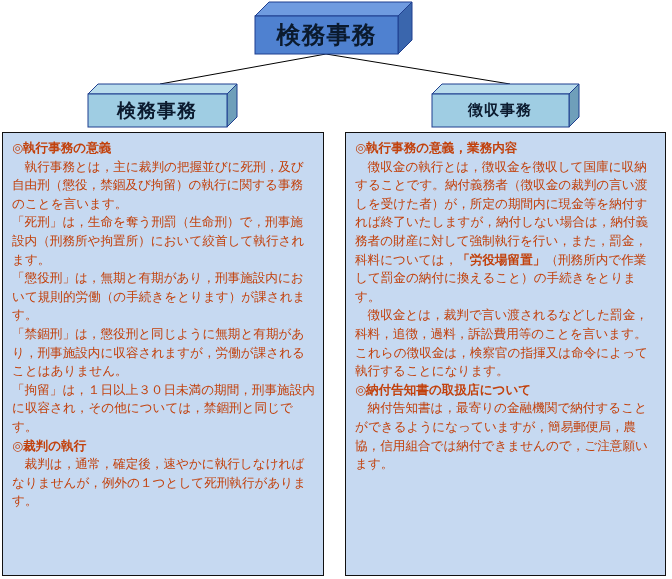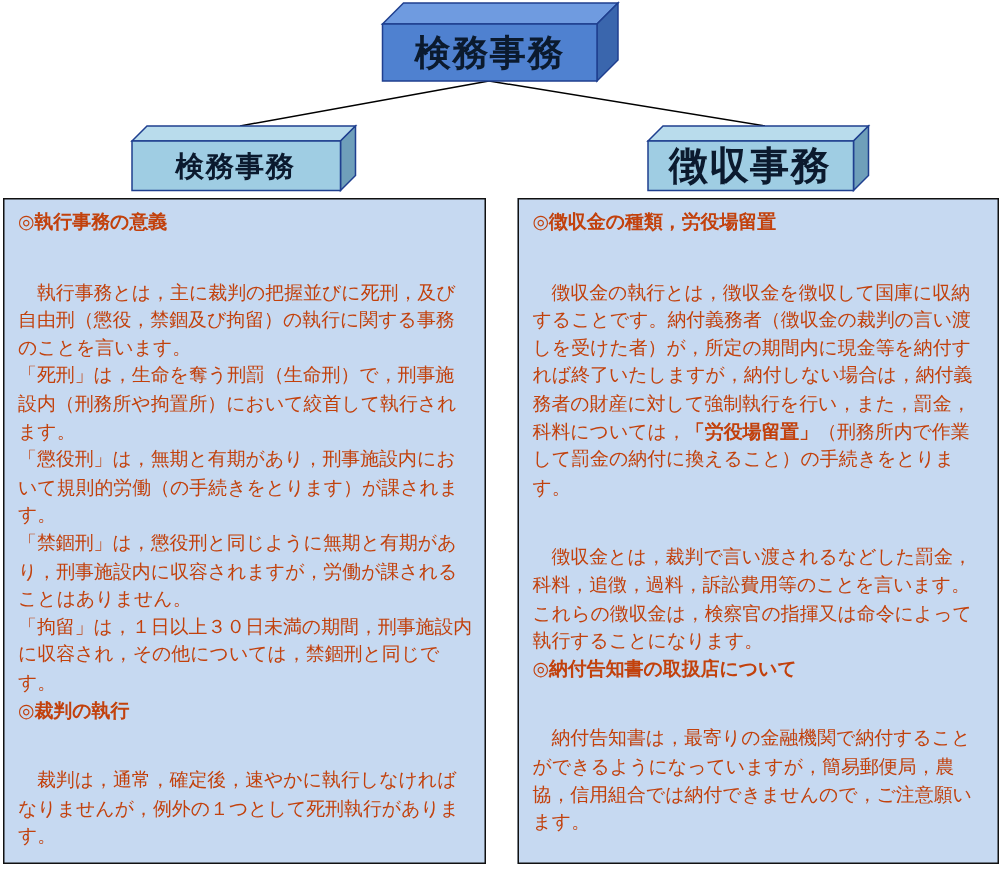--- a/index.html
+++ b/index.html
@@ -7,32 +7,32 @@
          font-family: "DejaVu Sans", "Liberation Sans", sans-serif; }
   .box3d { position:absolute;padding-left:44px; }
   .box3d svg { position:absolute; left:0; top:0; overflow:visible; }
   .box3d .label { position:absolute; display:flex; align-items:center; justify-content:center;
                   color:#0b1a2e; font-weight:bold; letter-spacing:1px; }
   #top-box { left:255px; top:2px; width:157px; height:52px; }
   #top-box .label { left:0; top:14px; width:143px; height:38px; font-size:24px; }
   #left-box { left:88px; top:84px; width:149px; height:43px; }
   #left-box .label { left:0; top:10px; width:138px; height:33px; font-size:19px; }
   #right-box { left:432px; top:84px; width:147px; height:43px; }
-  #right-box .label { left:0; top:10px; width:136px; height:33px; font-size:26px; }
+  #right-box .label { left:0; top:10px; width:136px; height:33px; font-size:15px; }
 
   .connectors { position:absolute; left:0; top:0; width:672px; height:579px; pointer-events:none; }
 
   .panel { position:absolute; top:132px; height:444px; background:#c6d9f1;
            border:1.5px solid #111; box-sizing:border-box; padding:6px 8px 0 9px;
            font-size:12.6px; line-height:18.6px; color:#c2410c; }
   #panel-left { left:2px; width:322px; }
   #panel-right { left:345px; width:321px; }
   .panel p { margin:0; }
   .panel .heading { font-weight:bold; }
-  .panel .indent { text-indent:1em;margin-top:28px; }
+  .panel .indent { text-indent:1em; }
   .panel b.em { font-weight:bold; }
 </style>
 </head>
 <body>
 
 <svg class="connectors" width="672" height="579">
   <line x1="326" y1="54" x2="160" y2="84" stroke="#000" stroke-width="1"></line>
   <line x1="326" y1="54" x2="510" y2="84" stroke="#000" stroke-width="1"></line>
 </svg>
 
@@ -68,18 +68,18 @@
   <p class="indent">執行事務とは，主に裁判の把握並びに死刑，及び自由刑（懲役，禁錮及び拘留）の執行に関する事務のことを言います。</p>
   <p>「死刑」は，生命を奪う刑罰（生命刑）で，刑事施設内（刑務所や拘置所）において絞首して執行されます。</p>
   <p>「懲役刑」は，無期と有期があり，刑事施設内において規則的労働（の手続きをとります）が課されます。</p>
   <p>「禁錮刑」は，懲役刑と同じように無期と有期があり，刑事施設内に収容されますが，労働が課されることはありません。</p>
   <p>「拘留」は，１日以上３０日未満の期間，刑事施設内に収容され，その他については，禁錮刑と同じです。</p>
   <p class="heading">◎裁判の執行</p>
   <p class="indent">裁判は，通常，確定後，速やかに執行しなければなりませんが，例外の１つとして死刑執行があります。</p>
 </div>
 
 <div class="panel" id="panel-right">
-  <p class="heading">◎徴収金の種類，労役場留置</p>
+  <p class="heading">◎執行事務の意義，業務内容</p>
   <p class="indent"><span>徴収金の執行とは，徴収金を徴収して国庫に収納することです。納付義務者（徴収金の裁判の言い渡しを受けた者）が，所定の期間内に現金等を納付すれば終了いたしますが，納付しない場合は，納付義務者の財産に対して強制執行を行い，また，罰金，科料については，</span><b class="em">「労役場留置」</b><span>（刑務所内で作業して罰金の納付に換えること）の手続きをとります。</span></p>
   <p class="indent">徴収金とは，裁判で言い渡されるなどした罰金，科料，追徴，過料，訴訟費用等のことを言います。これらの徴収金は，検察官の指揮又は命令によって執行することになります。</p>
   <p class="heading">◎納付告知書の取扱店について</p>
   <p class="indent">納付告知書は，最寄りの金融機関で納付することができるようになっていますが，簡易郵便局，農協，信用組合では納付できませんので，ご注意願います。</p>
 </div>
 
 </body></html>

